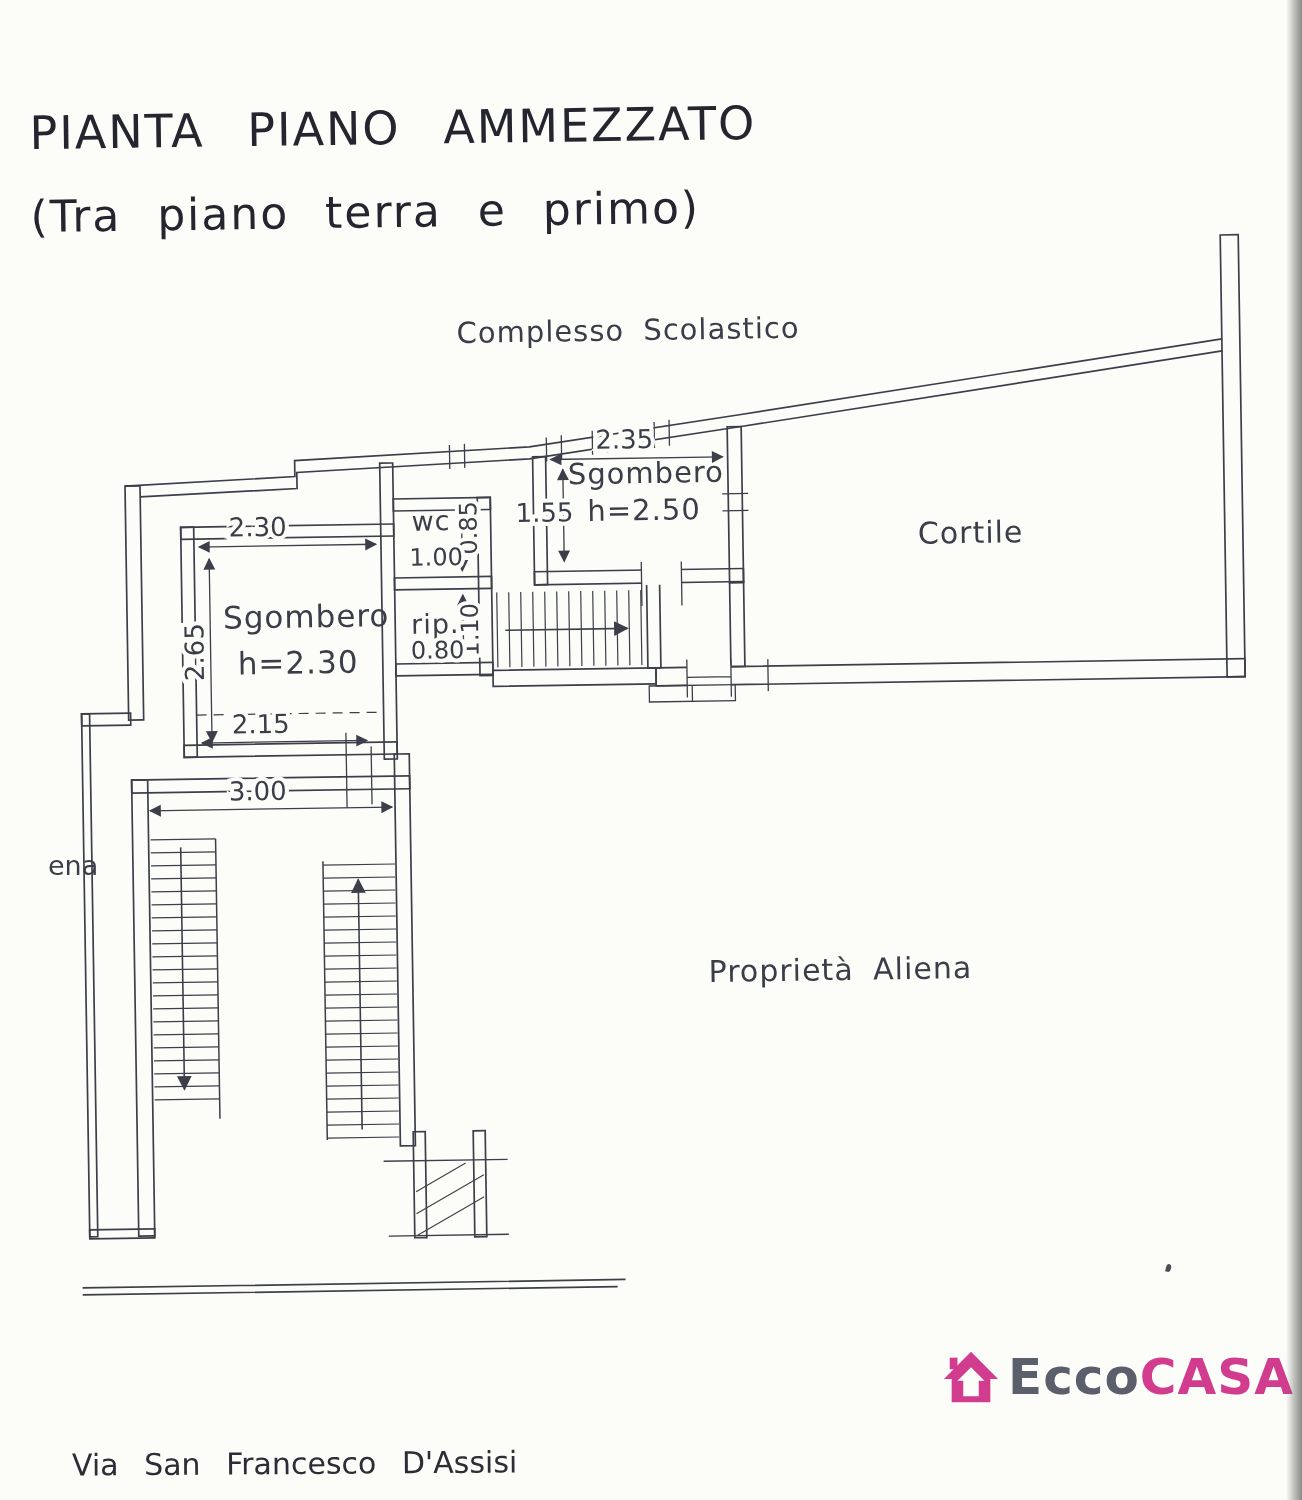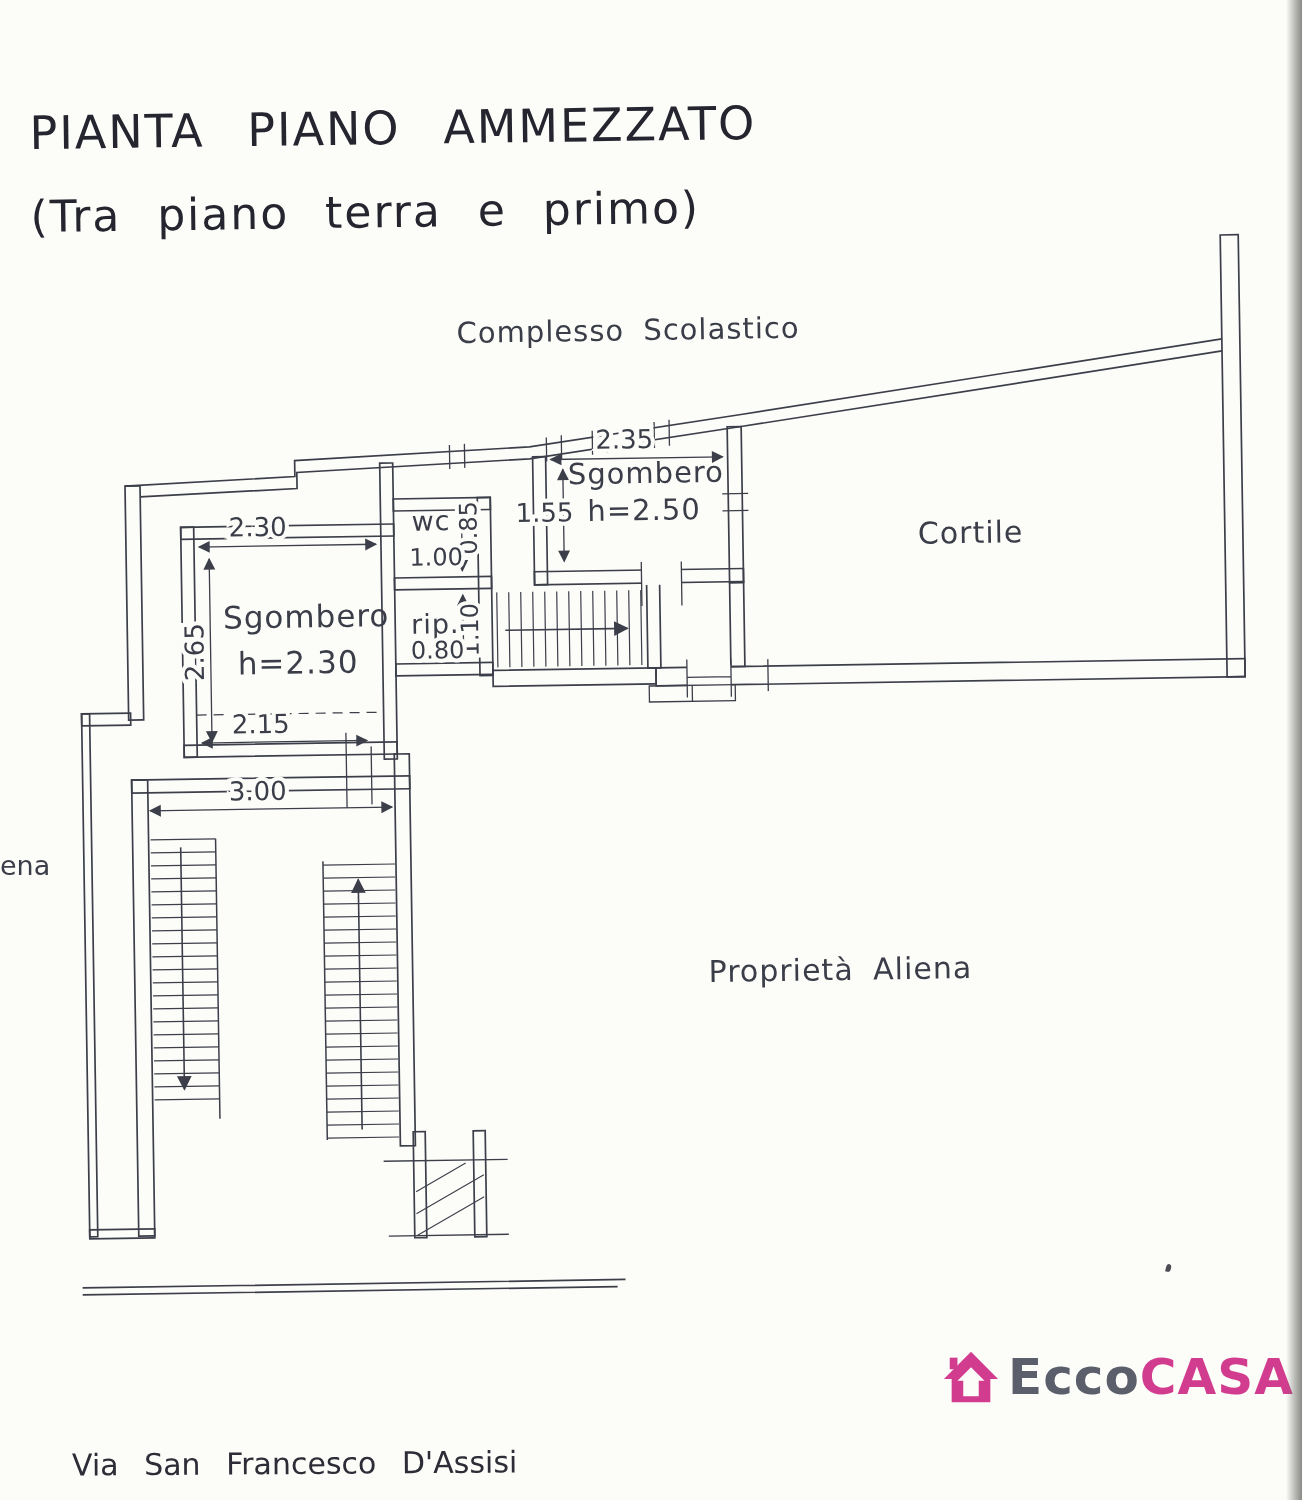--- a/index.html
+++ b/index.html
@@ -16,21 +16,21 @@
   .dim{paint-order:stroke;stroke:#fcfcf9;stroke-width:8px;}
   .title{
     position:absolute;left:30px;top:86px;
     transform:rotate(-0.8deg);
     line-height:84px;
     letter-spacing:2px;
   }
   .title .l1{font-size:46px;word-spacing:26px;}
   .title .l2{font-size:44px;word-spacing:20px;}
   .edge-text{
-    position:absolute;left:0px;top:850px;font-size:27px;color:#3b3e49;
+    position:absolute;left:0px;top:850px;font-size:27px;color:#3b3e49;padding-left:48px;
   }
   .street{
     position:absolute;left:72px;top:1446px;font-size:30px;word-spacing:16px;
     color:#2c2d36;transform:rotate(-0.4deg);
   }
   .logo{
     position:absolute;left:940px;top:1348px;
     display:flex;align-items:flex-start;gap:6px;
   }
   .logo .wordmark{font-size:50px;font-weight:bold;letter-spacing:1px;}

